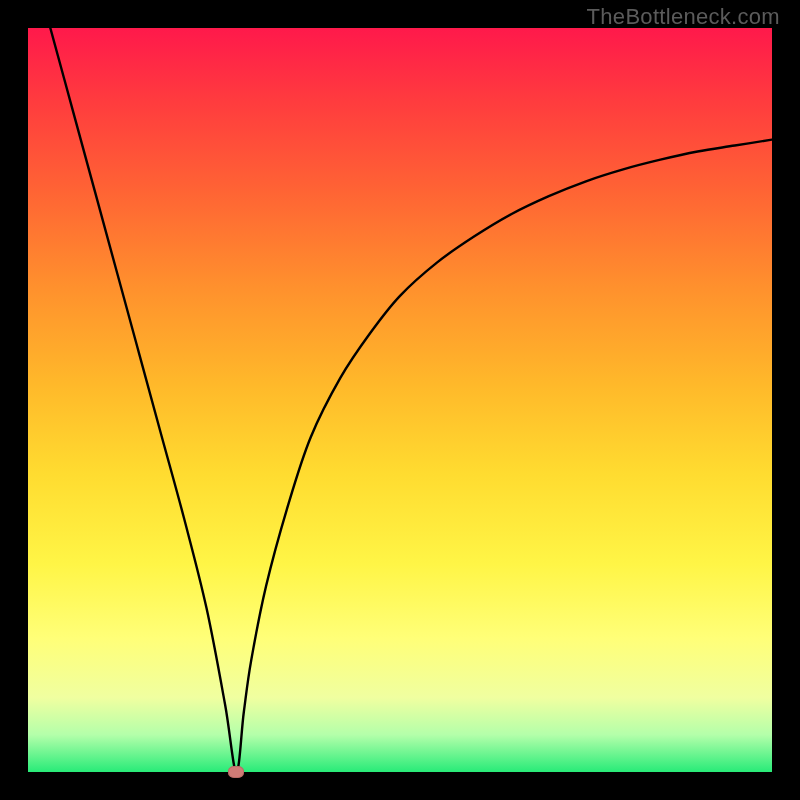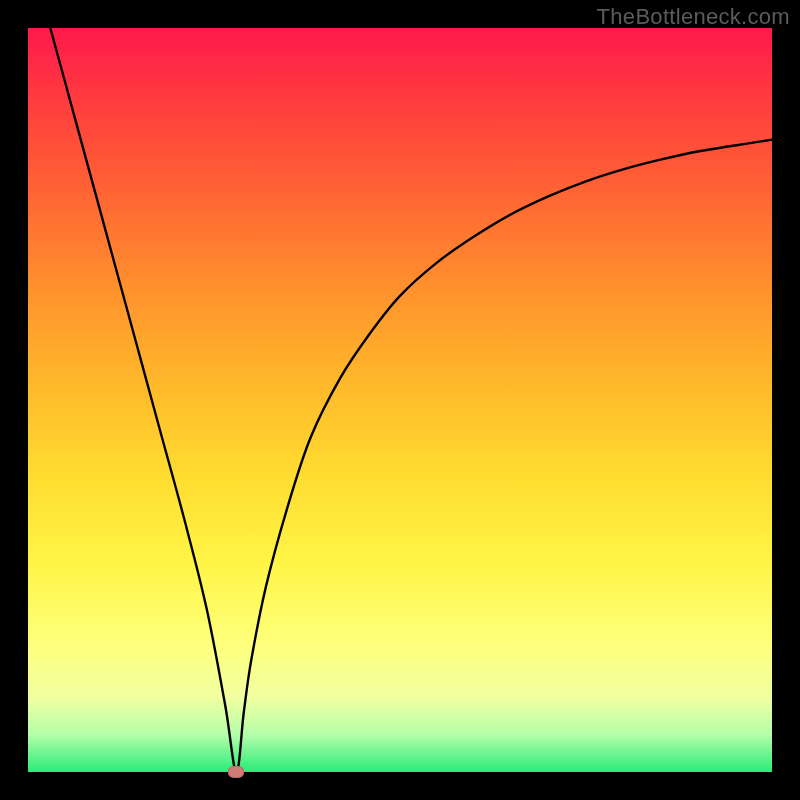--- a/index.html
+++ b/index.html
@@ -27,21 +27,21 @@
       rgb(255, 245, 70) 72%,
       rgb(255, 255, 120) 82%,
       rgb(240, 255, 160) 90%,
       rgb(180, 255, 170) 95%,
       rgb(40, 235, 120) 100%
     );
   }
   .watermark {
     position: absolute;
     top: 4px;
-    right: 10px;
+    right: 20px;
     color: #5b5b5b;
     font-size: 22px;
     letter-spacing: 0.3px;
     font-weight: 500;
   }
   svg.curve {
     position: absolute;
     left: 0;
     top: 0;
     width: 744px;

